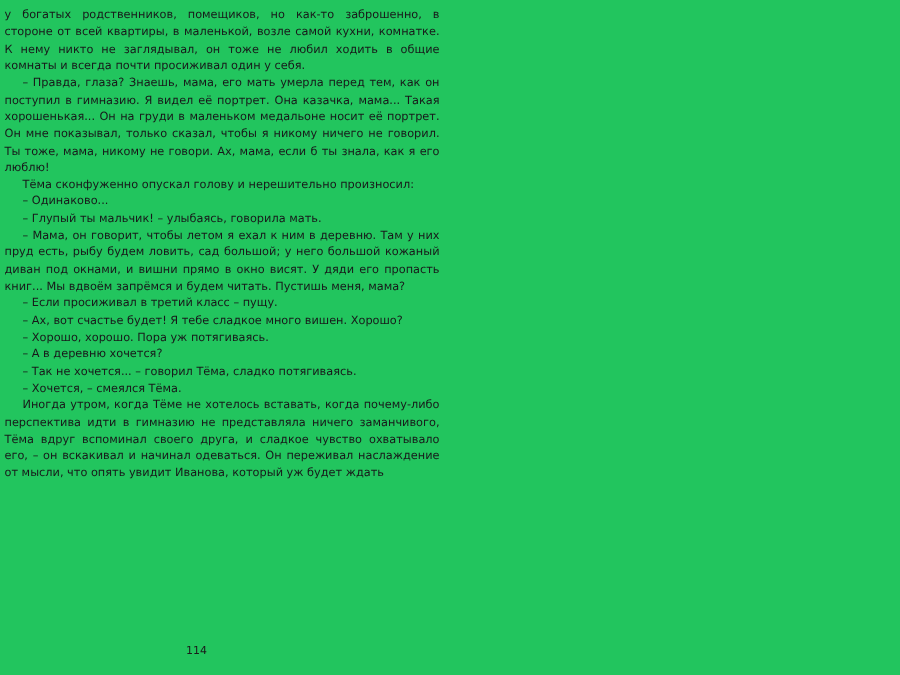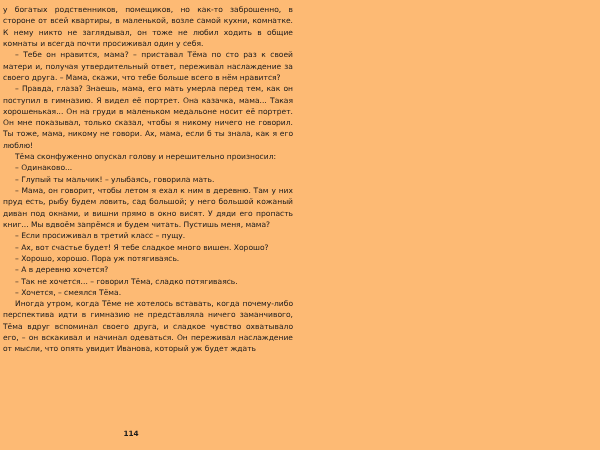--- a/index.html
+++ b/index.html
@@ -12,21 +12,21 @@
     height: 450px;
     overflow: hidden;
     font-family: "DejaVu Sans", sans-serif;
     color: #1c1c1c;
   }
 
   #spread {
     position: relative;
     width: 600px;
     height: 450px;
-    background: #fdba74;
+    background: #22c55e;
   }
 
   .page {
     position: absolute;
     top: 0;
     height: 450px;
     box-sizing: border-box;
   }
   .page-left  { left: 0;   width: 300px; }
   .page-right { left: 300px; width: 300px; }
@@ -58,33 +58,31 @@
   }
 
   
   .folio {
     position: absolute;
     bottom: 12px;
     font-family: "DejaVu Sans", sans-serif;
     font-size: 7.3px;
     color: #1b1b1b;
     text-align: center;
-    font-weight: bold;
   }
   .folio-left  { left: 0;   width: 262px; }
 </style>
 </head>
 <body>
 
 <div id="spread">
 
   <div class="page page-left">
     <div class="textblock col-left">
         <p>у богатых родственников, помещиков, но как-то заброшенно, в стороне от всей квартиры, в маленькой, возле самой кухни, комнатке. К нему никто не заглядывал, он тоже не любил ходить в общие комнаты и всегда почти просиживал один у себя.</p>
-        <p class="indent">– Тебе он нравится, мама? – приставал Тёма по сто раз к своей матери и, получая утвердительный ответ, переживал наслаждение за своего друга. – Мама, скажи, что тебе больше всего в нём нравится?</p>
         <p class="indent">– Правда, глаза? Знаешь, мама, его мать умерла перед тем, как он поступил в гимназию. Я видел её портрет. Она казачка, мама... Такая хорошенькая... Он на груди в маленьком медальоне носит её портрет. Он мне показывал, только сказал, чтобы я никому ничего не говорил. Ты тоже, мама, никому не говори. Ах, мама, если б ты знала, как я его люблю!</p>
         <p class="indent">Тёма сконфуженно опускал голову и нерешительно произносил:</p>
         <p class="indent">– Одинаково...</p>
         <p class="indent">– Глупый ты мальчик! – улыбаясь, говорила мать.</p>
         <p class="indent">– Мама, он говорит, чтобы летом я ехал к ним в деревню. Там у них пруд есть, рыбу будем ловить, сад большой; у него большой кожаный диван под окнами, и вишни прямо в окно висят. У дяди его пропасть книг... Мы вдвоём запрёмся и будем читать. Пустишь меня, мама?</p>
         <p class="indent">– Если просиживал в третий класс – пущу.</p>
         <p class="indent">– Ах, вот счастье будет! Я тебе сладкое много вишен. Хорошо?</p>
         <p class="indent">– Хорошо, хорошо. Пора уж потягиваясь.</p>
         <p class="indent">– А в деревню хочется?</p>
         <p class="indent">– Так не хочется... – говорил Тёма, сладко потягиваясь.</p>

